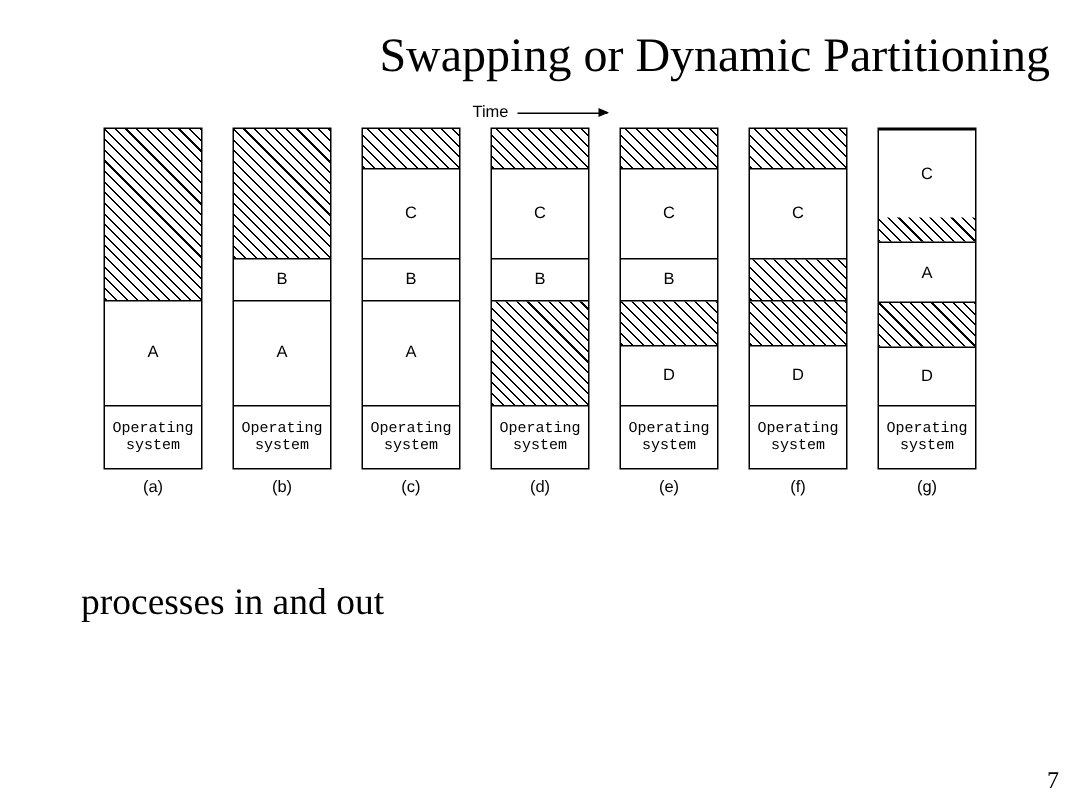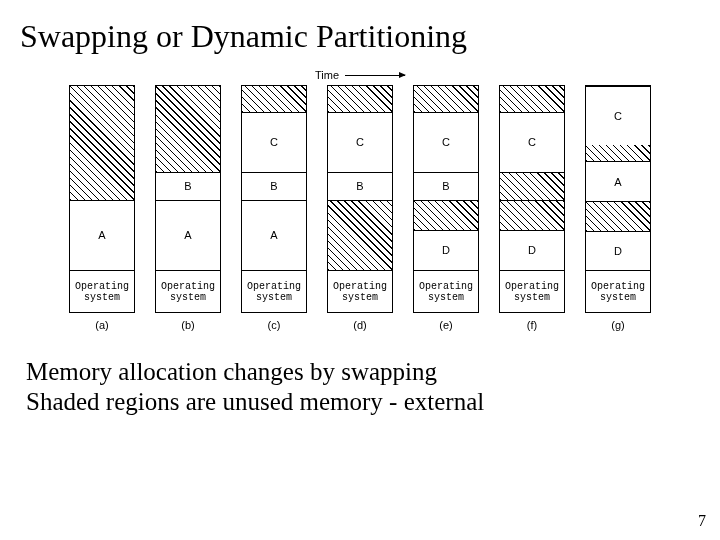--- a/index.html
+++ b/index.html
@@ -6,21 +6,21 @@
   body {
     width: 720px;
     height: 540px;
     background: #fff;
     font-family: "Times New Roman", Times, serif;
     position: relative;
     padding: 10px 20px 0 20px;
   }
   .title {
     font-size: 32px;
-    text-align: left;
+    text-align: right;
     margin: 8px 0 14px 0;
     font-weight: normal;
   }
   .time-row {
     display: flex;
     justify-content: center;
     align-items: center;
     font-family: Arial, Helvetica, sans-serif;
     font-size: 11px;
     gap: 6px;
@@ -175,18 +175,19 @@
         <div class="seg hatch" style="height: 16px; border-top: none;"></div>
         <div class="seg" style="height: 60px;">C</div>
         <div class="seg hatch"></div>
       </div>
       <div class="caption">(g)</div>
     </div>
   </div>
 
 <div class="body-text">
   <p>
-    <span>Memory allocation changes by swapping</span><br>
-    <span>Shaded regions are unused memory - external</span><br>
+    <br>
+    <span class="indent">processes in and out</span>
+    <br>
   </p>
 </div>
 
 <div class="page-num">7</div>
 
 </body></html>

